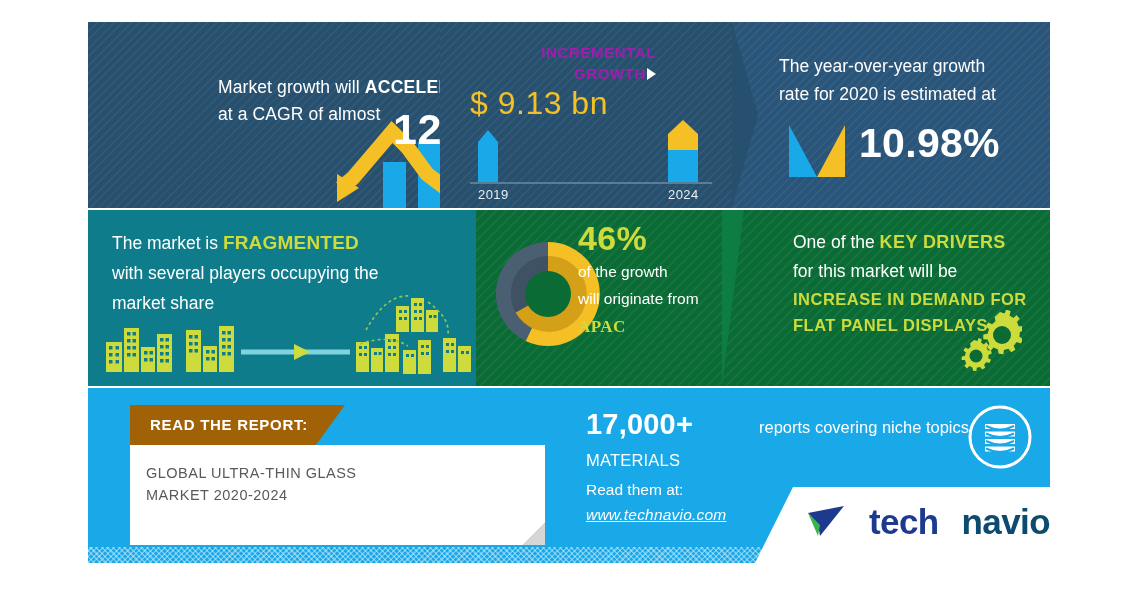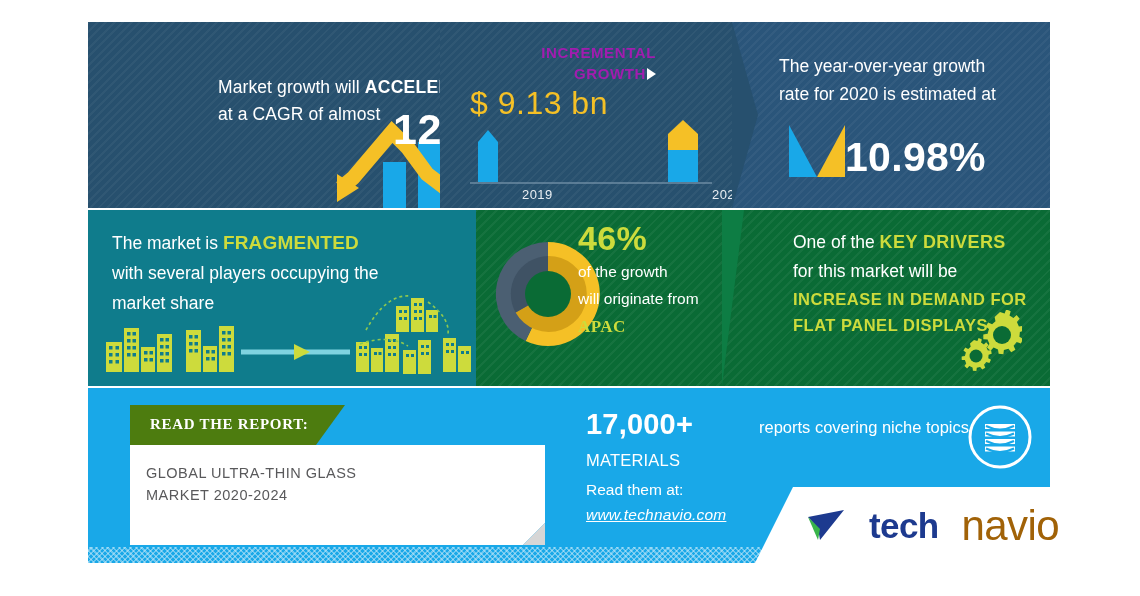--- a/index.html
+++ b/index.html
@@ -27,27 +27,27 @@
   
   #cagrchart{position:absolute;left:247px;top:48px;}
 
   
   .t-incr{position:absolute;left:466px;top:42px;width:190px;font-size:15px;font-weight:bold;color:#a21caf;
           letter-spacing:.6px;line-height:21px;text-align:right;}
   .caret{display:inline-block;width:0;height:0;border-left:9px solid #fff;border-top:6px solid transparent;
          border-bottom:6px solid transparent;vertical-align:-1px;margin-left:1px;}
   .bn{position:absolute;left:470px;top:85px;font-size:32px;font-weight:normal;color:#f5c026;letter-spacing:.5px;}
   #incrchart{position:absolute;left:466px;top:120px;}
-  .yrlab{position:absolute;font-size:13px;color:#e9eef3;letter-spacing:.4px;margin-left:44px;}
+  .yrlab{position:absolute;font-size:13px;color:#e9eef3;letter-spacing:.4px;}
   #yr2019{left:478px;top:187px;}
   #yr2024{left:668px;top:187px;}
 
   
   .t-yoy{position:absolute;left:779px;top:52px;width:265px;font-size:17.5px;line-height:28px;color:#fff;}
-  .yoyrow{position:absolute;left:789px;top:125px;display:flex;align-items:flex-end;}
+  .yoyrow{position:absolute;left:789px;top:125px;display:flex;align-items:flex-start;gap:14px;}
   .tri{position:relative;width:56px;height:52px;}
   .tri i{position:absolute;bottom:0;width:0;height:0;display:block;}
   .tri .l{left:0;border-bottom:52px solid #19a8e8;border-right:28px solid transparent;}
   .tri .r{right:0;border-bottom:52px solid #f5c026;border-left:28px solid transparent;}
   .yoynum{font-size:41px;font-weight:bold;color:#fff;line-height:.92;letter-spacing:.3px;}
 
   
   #p-frag{left:88px;top:210px;width:388px;height:176px;background:#0f7c8c;}
   #p-donut{left:476px;top:210px;width:246px;height:176px;background:#0a6b35;}
   #p-driver{left:722px;top:210px;width:328px;height:176px;background:#0a6b35;}
@@ -72,22 +72,22 @@
   #gears{position:absolute;left:960px;top:310px;}
 
   
   #p-bottom{left:88px;top:388px;width:962px;height:175px;background:#19a8e8;}
   .halftone{position:absolute;left:0;right:0;bottom:0;height:16px;
      background-image:
        repeating-linear-gradient(45deg,rgba(255,255,255,.42) 0 1.5px,rgba(255,255,255,0) 1.5px 4px),
        repeating-linear-gradient(-45deg,rgba(255,255,255,.42) 0 1.5px,rgba(255,255,255,0) 1.5px 4px);
      opacity:.85;}
 
-  #readtab{position:absolute;left:130px;top:405px;width:215px;height:40px;background:#4d7c0f;
-           clip-path:polygon(0 0,215px 0,186px 40px,0 40px);font-family:Liberation Serif, serif;}
+  #readtab{position:absolute;left:130px;top:405px;width:215px;height:40px;background:#a16207;
+           clip-path:polygon(0 0,215px 0,186px 40px,0 40px);}
   #readtab span{position:absolute;left:20px;top:11px;font-size:15px;font-weight:bold;color:#fff;letter-spacing:.7px;}
   #reportcard{position:absolute;left:130px;top:445px;width:415px;height:100px;background:#ffffff;
               clip-path:polygon(0 0,415px 0,415px 78px,393px 100px,0 100px);}
   #cardfold{position:absolute;left:523px;top:523px;width:22px;height:22px;background:#d6d6d6;
             clip-path:polygon(0 22px,22px 0,22px 22px);}
   #reporttitle{position:absolute;left:146px;top:462px;width:380px;font-size:14.5px;line-height:22px;
                color:#59595b;letter-spacing:.5px;}
 
   .n17{position:absolute;left:586px;top:408px;font-size:29px;font-weight:bold;color:#ffffff;letter-spacing:.2px;}
   .nsub{position:absolute;left:731px;top:418px;font-size:16.5px;color:#ffffff;margin-left:28px;}
@@ -95,21 +95,21 @@
   .readat{position:absolute;left:586px;top:481px;font-size:15.5px;color:#ffffff;}
   .url{position:absolute;left:586px;top:506px;font-size:15.5px;color:#ffffff;font-style:italic;
        text-decoration:underline;letter-spacing:.2px;}
 
   #dbicon{position:absolute;left:967px;top:404px;}
 
   #logowedge{position:absolute;left:755px;top:487px;width:295px;height:76px;background:#ffffff;
              clip-path:polygon(38px 0,295px 0,295px 76px,0 76px);}
   #logo{position:absolute;left:806px;top:502px;display:flex;align-items:center;gap:23px;}
   .lt{font-size:35px;font-weight:bold;color:#1d3a8f;letter-spacing:-.6px;}
-  .ln{font-size:42px;font-weight:normal;color:#a16207;letter-spacing:-.6px;}
+  .ln{font-size:35px;font-weight:bold;color:#0c4a6e;letter-spacing:-.6px;}
 </style>
 </head>
 <body>
 
 <div id="stage">
 
   <div class="panel" id="p-cagr">
     <div class="stripes"></div>
     <div class="txt t-cagr">
       <span>Market growth will </span><b>ACCELERATE</b><br>

